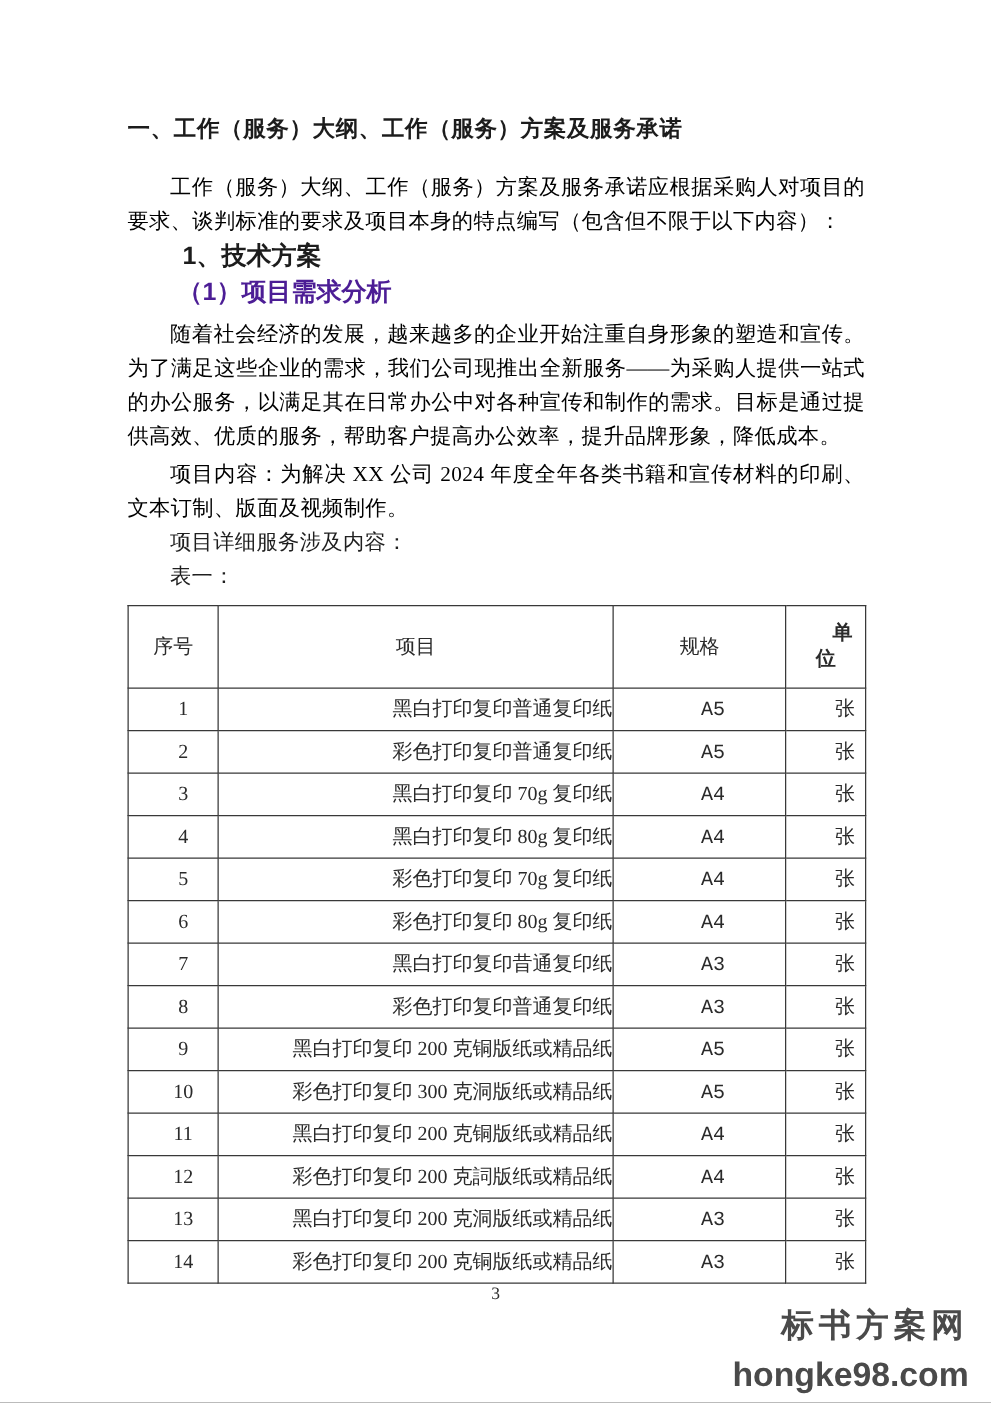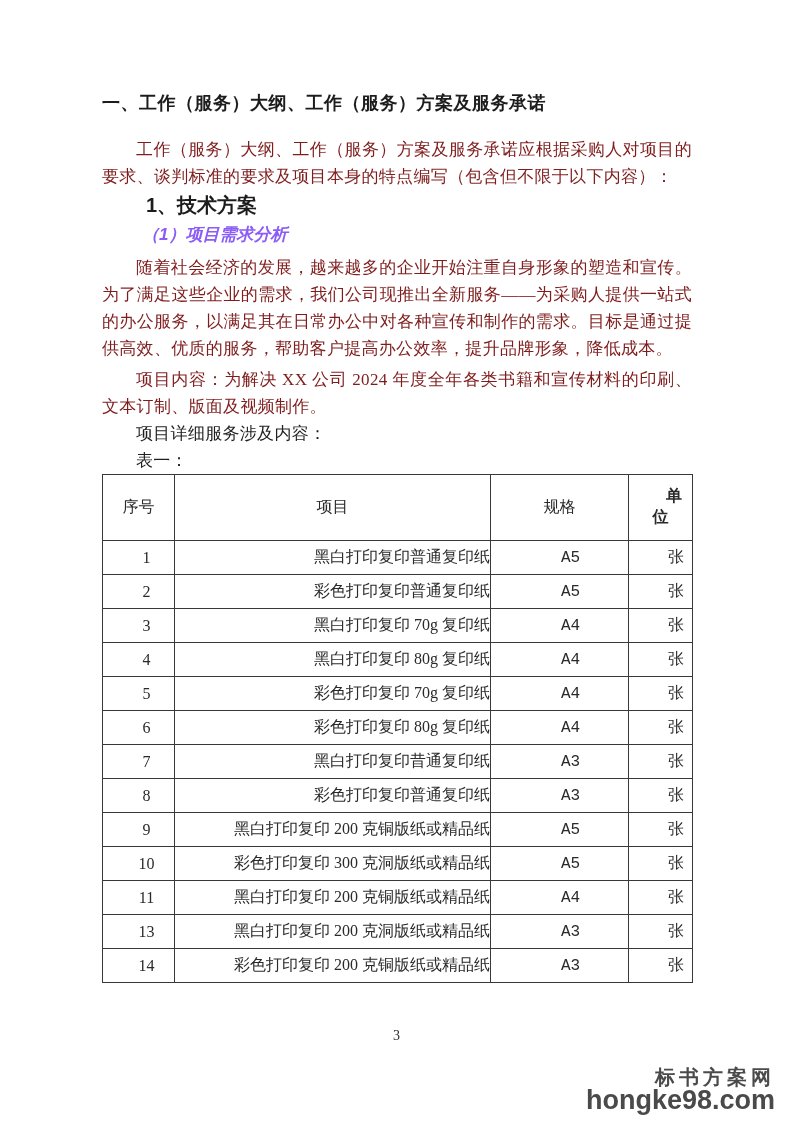--- a/index.html
+++ b/index.html
@@ -26,51 +26,51 @@
     line-height: 26px;
     color: #1c1c1c;
   }
   p.body-para {
     font-size: 17px;
     line-height: 27px;
     letter-spacing: 0.3px;
     text-align: justify;
     text-indent: 2em;
     margin-top: 20px;
-    color: #7f1d1d;
+    color: #000000;
   }
   p.body-para.tight { margin-top: 4px; }
   .sec-heading {
     font-family: "Liberation Sans", "DejaVu Sans", sans-serif;
     font-size: 20px;
     font-weight: 700;
     line-height: 27px;
     margin-top: 2px;
     padding-left: 44px;
     color: #1c1c1c;
   }
   .sub-heading {
     font-family: "Liberation Sans", "DejaVu Sans", sans-serif;
-    font-size: 17px;
+    font-size: 20px;
     font-weight: 700;
     line-height: 27px;
     margin-top: 2px;
     padding-left: 40px;
-    color: #8b5cf6;
-    font-style: italic;
+    color: #4c1d95;
   }
   p.no-indent-line {
     font-size: 17px;
     line-height: 27px;
     letter-spacing: 0.3px;
     text-indent: 2em;
     margin-top: 0;
     color: #1f1f1f;
   }
   table.items {
+    margin-top: 10px;
     width: 590px;
     table-layout: fixed;
     border-collapse: collapse;
     font-size: 16px;
     color: #2a2a2a;
   }
   table.items th, table.items td {
     border: 1px solid #383838;
     vertical-align: middle;
     font-weight: normal;
@@ -117,23 +117,23 @@
     position: absolute;
     right: 18px;
     bottom: 8px;
     text-align: right;
     font-family: "Liberation Sans", "DejaVu Sans", sans-serif;
     font-weight: 700;
     line-height: 1.0;
   }
   .wm-name {
     display: block;
-    font-size: 20px;
+    font-size: 26px;
     letter-spacing: 4px;
-    margin-bottom: 0;
+    margin-bottom: 14px;
   }
   .wm-url {
     display: block;
     font-size: 27px;
     letter-spacing: 0px;
   }
 </style>
 </head>
 <body>
 
@@ -247,20 +247,26 @@
     <td class="col-unit">张</td>
   </tr>
 
   <tr class="body-row">
     <td class="col-no">11</td>
     <td class="col-item">黑白打印复印 200 克铜版纸或精品纸</td>
     <td class="col-spec">A4</td>
     <td class="col-unit">张</td>
   </tr>
 
+  <tr class="body-row">
+    <td class="col-no">12</td>
+    <td class="col-item">彩色打印复印 200 克詞版纸或精品纸</td>
+    <td class="col-spec">A4</td>
+    <td class="col-unit">张</td>
+  </tr>
 
   <tr class="body-row">
     <td class="col-no">13</td>
     <td class="col-item">黑白打印复印 200 克洞版纸或精品纸</td>
     <td class="col-spec">A3</td>
     <td class="col-unit">张</td>
   </tr>
 
   <tr class="body-row">
     <td class="col-no">14</td>

